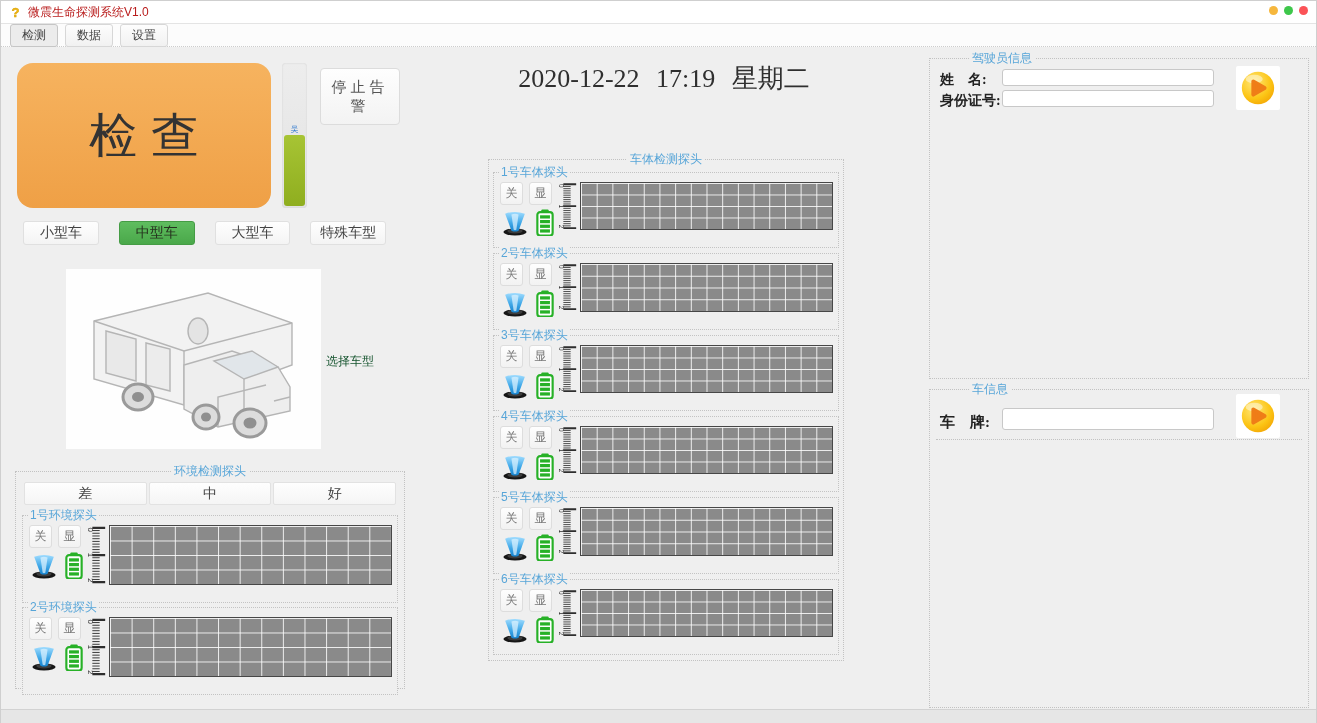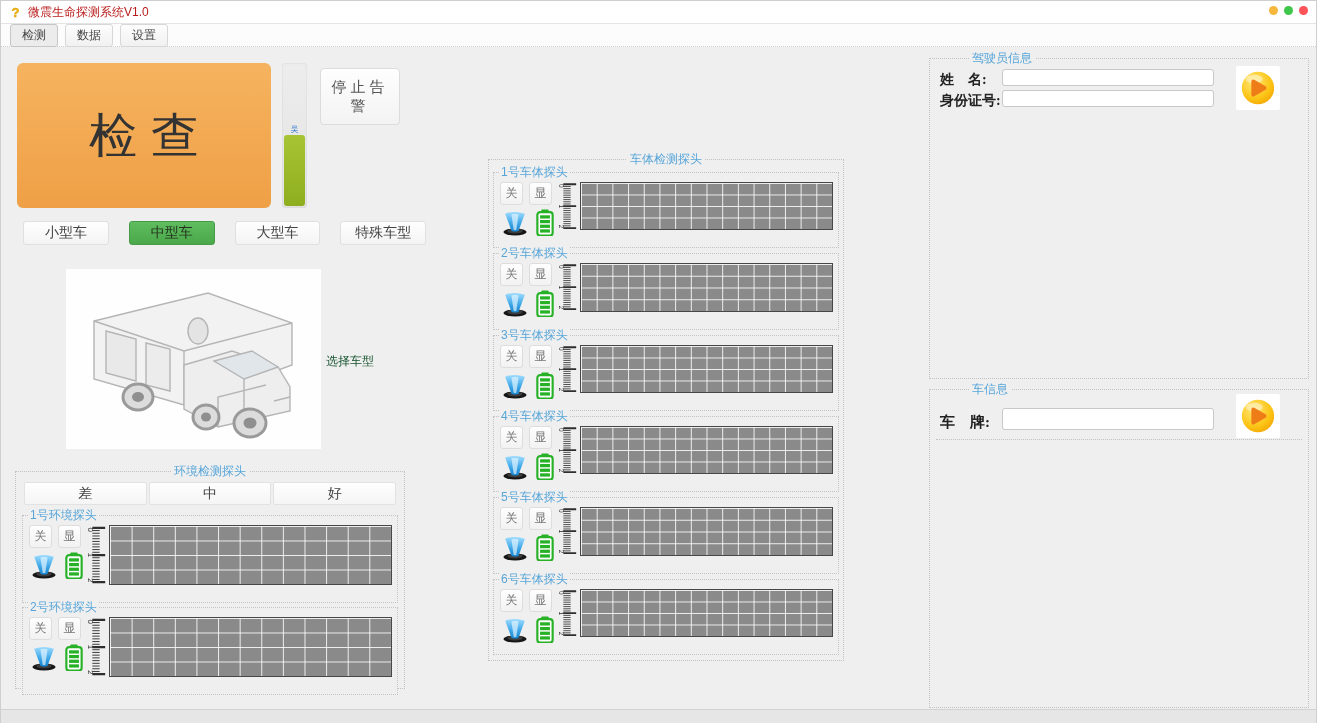--- a/index.html
+++ b/index.html
@@ -24,35 +24,35 @@
        background:linear-gradient(#fdfdfd,#f1f1f1);cursor:default;}
   .tab.active{background:#ececec;border-color:#c6c6c6;}
   .group{position:absolute;border:1px dotted #c2c2c2;box-sizing:border-box;}
   .group-title{position:absolute;top:-8px;font-size:12px;color:#57a5d8;background:#efefef;
                padding:0 3px;line-height:14px;white-space:nowrap;}
   .gt-center{left:50%;transform:translateX(-50%);}
   .gt-left{left:7px;margin-left:32px;}
 
   
   .check-btn{position:absolute;left:16px;top:62px;width:254px;height:145px;border:none;
-             border-radius:6px;background:linear-gradient(#f6b35f,#efa046);
+             border-radius:16px;background:linear-gradient(#f6b35f,#efa046);
              font-family:"Liberation Serif","DejaVu Serif",serif;font-size:48px;color:#333;
              letter-spacing:14px;text-indent:14px;cursor:pointer;}
   .level{position:absolute;left:281px;top:62px;width:25px;height:145px;border-radius:4px;
          background:linear-gradient(#ededed,#e2e2e2);box-shadow:inset 0 0 2px #cfcfcf;}
   .level-fill{position:absolute;left:2px;right:2px;bottom:2px;height:49%;border-radius:3px;
               background:linear-gradient(#a7c434,#8fae1f);}
   .level-label{position:absolute;left:0;right:0;top:calc(50% - 11px);text-align:center;
                font-size:8px;color:#2f79cf;line-height:9px;}
   .side-btn{position:absolute;left:319px;width:80px;height:57px;background:linear-gradient(#fefefe,#f3f3f3);
             border:1px solid #dcdcdc;border-radius:4px;font-family:"Liberation Serif","DejaVu Serif",serif;
             font-size:15px;color:#555;letter-spacing:4px;cursor:pointer;}
   .stop-btn{top:67px;} .reset-btn{top:142px;}
 
-  .vtypes{position:absolute;left:22px;top:220px;width:403px;display:flex;gap:20px;}
+  .vtypes{position:absolute;left:22px;top:220px;width:363px;display:flex;gap:20px;}
   .vbtn{flex:1;height:24px;background:linear-gradient(#fefefe,#f4f4f4);border:1px solid #e0e0e0;
         border-radius:3px;font-family:"Liberation Serif","DejaVu Serif",serif;font-size:14px;color:#444;cursor:pointer;}
   .vbtn.active{background:linear-gradient(#5fbd5f,#4aa84a);border-color:#459c45;color:#26331f;}
 
   .truck-box{position:absolute;left:65px;top:268px;width:255px;height:180px;background:#fefefe;}
   .select-label{position:absolute;left:325px;top:352px;font-size:12px;color:#14532d;text-align:center;}
 
   .env-group{left:14px;top:470px;width:390px;height:218px;}
   .quality-row{position:absolute;left:8px;top:10px;right:8px;display:flex;gap:2px;}
   .qbtn{flex:1;height:23px;background:linear-gradient(#fefefe,#f5f5f5);border:1px solid #e2e2e2;
@@ -264,20 +264,21 @@
           <use href="#icon-ruler"></use>
           <text class="rt" transform="translate(3 5) rotate(90)">0</text>
           <text class="rt" transform="translate(3 32) rotate(90)">1</text>
           <text class="rt" transform="translate(3 59) rotate(90)">2</text>
         </svg>
         <div class="grid grid13"></div>
       </div>
     </div>
   </div>
 
+  <div class="datetime">2020-12-22 17:19 星期二</div>
 
   <div class="group body-group">
     <span class="group-title gt-center">车体检测探头</span>
 
     <div class="probe-panel">
       <span class="panel-label">1号车体探头</span>
       <div class="panel-content">
         <div class="ctrl-col">
           <div class="btn-row">
             <button class="mini-btn">关</button>

